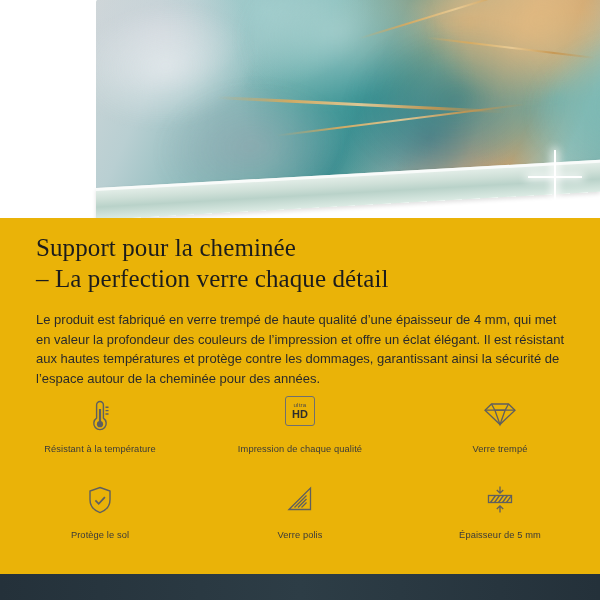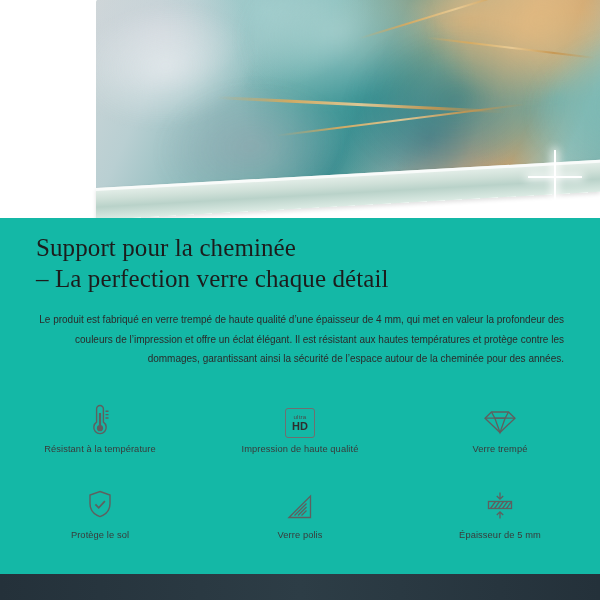--- a/index.html
+++ b/index.html
@@ -10,21 +10,21 @@
     width: 600px;
     height: 600px;
     background: #ffffff;
     font-family: "Liberation Sans", sans-serif;
     overflow: hidden;
   }
   .page {
     position: relative;
     width: 600px;
     height: 600px;
-    background: #14b8a6;
+    background: #eab308;
     overflow: hidden;
   }
 
   
   .hero {
     position: relative;
     width: 600px;
     height: 218px;
     overflow: hidden;
     background: #ffffff;
@@ -127,25 +127,24 @@
     color: #1c1c1c;
     font-weight: 400;
     margin: 0;
     padding-top: 14px;
     letter-spacing: 0.1px;
   }
   .headline .line2 { display: block; }
   .body-text {
     margin: 16px 0 0 0;
     font-family: "Liberation Sans", sans-serif;
-    font-size: 10px;
+    font-size: 13px;
     line-height: 19.5px;
     color: #2b2b2b;
     max-width: 530px;
-    text-align: right;
   }
 
   
   .features {
     position: absolute;
     left: 0;
     top: 396px;
     width: 600px;
     display: grid;
     grid-template-columns: repeat(3, 1fr);
@@ -154,21 +153,21 @@
   .feature {
     display: flex;
     flex-direction: column;
     align-items: center;
     justify-content: flex-start;
     height: 72px;
   }
   .feature .ico {
     height: 42px;
     display: flex;
-    align-items: flex-end;
+    align-items: flex-start;
     justify-content: center;
   }
   .feature .cap {
     margin-top: 6px;
     font-size: 9.3px;
     color: #3a3a3a;
     text-align: center;
     letter-spacing: 0.1px;
   }
   .ultrahd {
@@ -239,21 +238,21 @@
       <div class="cap">Résistant à la température</div>
     </div>
 
     <div class="feature">
       <div class="ico">
         <div class="ultrahd">
           <span class="u1">ultra</span>
           <span class="u2">HD</span>
         </div>
       </div>
-      <div class="cap">Impression de haute qualité</div>
+      <div class="cap">Impression de chaque qualité</div>
     </div>
 
     <div class="feature">
       <div class="ico">
         <svg width="36" height="34" viewBox="0 0 36 34" fill="none" stroke="#5f5f5f" stroke-width="1.3">
           <path d="M9.5 8h17l6.5 6.2L18 28.5 3 14.2 9.5 8z"></path>
           <path d="M3 14.2h30M9.5 8l3.4 6.2L18 28.5l5.1-14.3L26.5 8"></path>
           <path d="M12.9 14.2h10.2"></path>
         </svg>
       </div>

